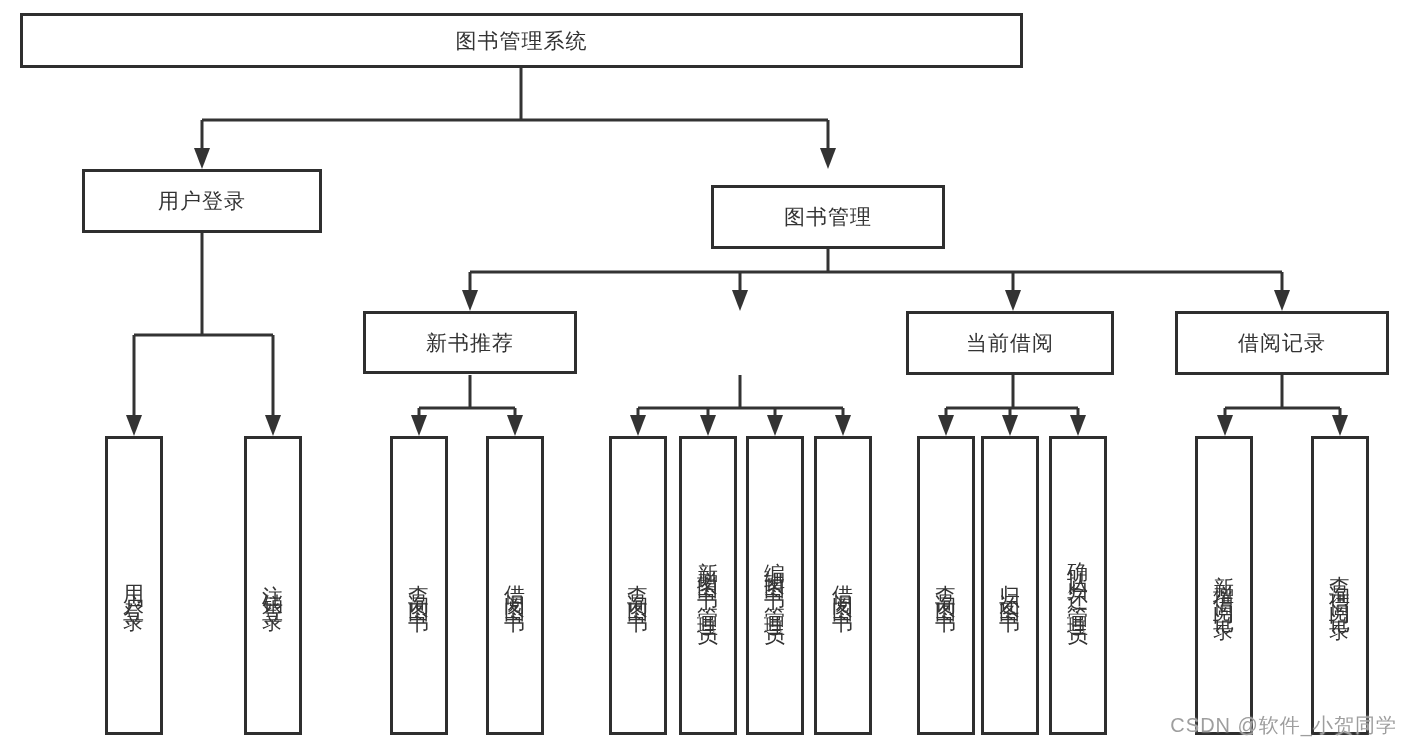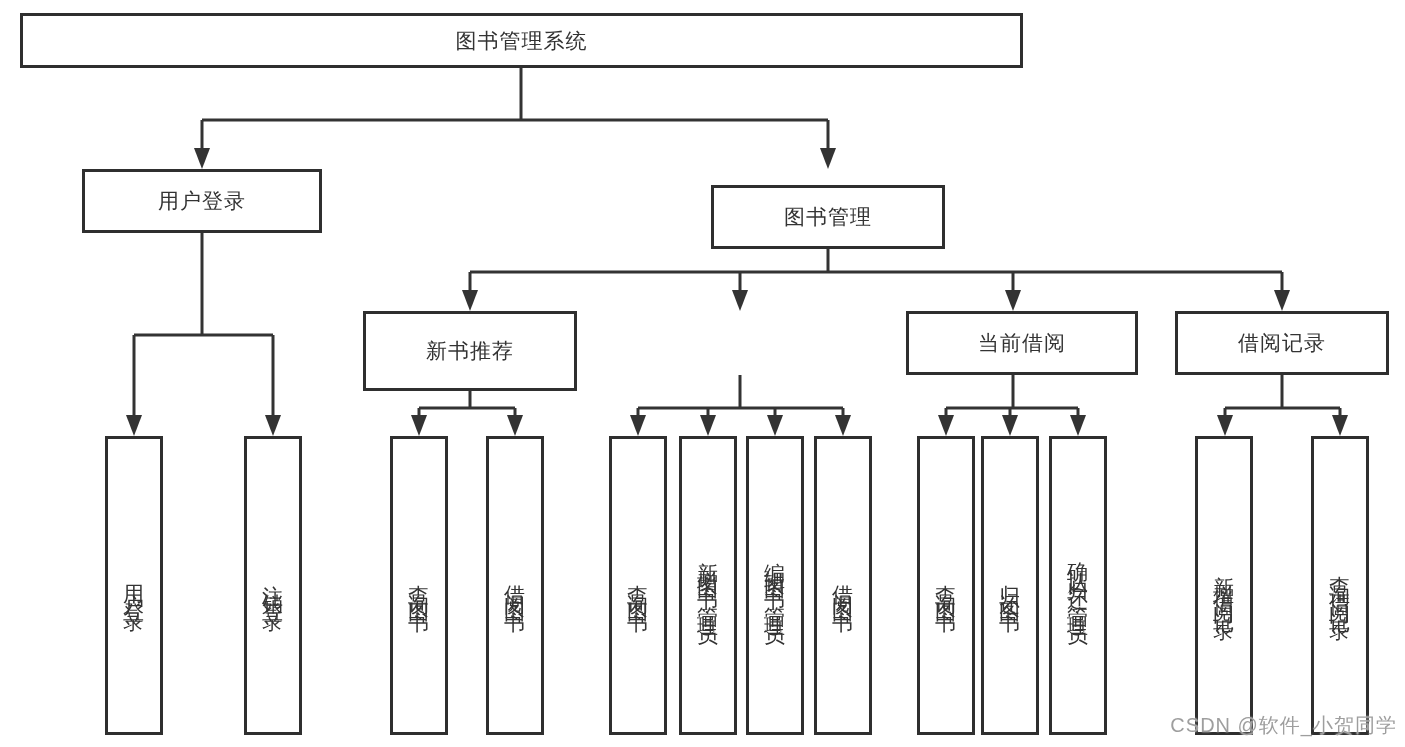--- a/index.html
+++ b/index.html
@@ -123,24 +123,24 @@
     <span>图书管理系统</span>
   </div>
 
   <div class="node" style="left:82px;top:169px;width:240px;height:64px;">
     <span>用户登录</span>
   </div>
   <div class="node" style="left:711px;top:169px;width:234px;height:64px;margin-top:16px;">
     <span>图书管理</span>
   </div>
 
-  <div class="node" style="left:363px;top:311px;width:214px;height:80px;">
+  <div class="node" style="left:363px;top:311px;width:214px;height:63px;">
     <span>新书推荐</span>
   </div>
-  <div class="node" style="left:906px;top:311px;width:232px;height:64px;">
+  <div class="node" style="left:906px;top:311px;width:208px;height:64px;">
     <span>当前借阅</span>
   </div>
   <div class="node" style="left:1175px;top:311px;width:214px;height:64px;">
     <span>借阅记录</span>
   </div>
 
   <div class="node leaf" style="left:105px;top:436px;width:58px;height:299px;">
     <span>用户登录</span>
   </div>
   <div class="node leaf" style="left:244px;top:436px;width:58px;height:299px;">

